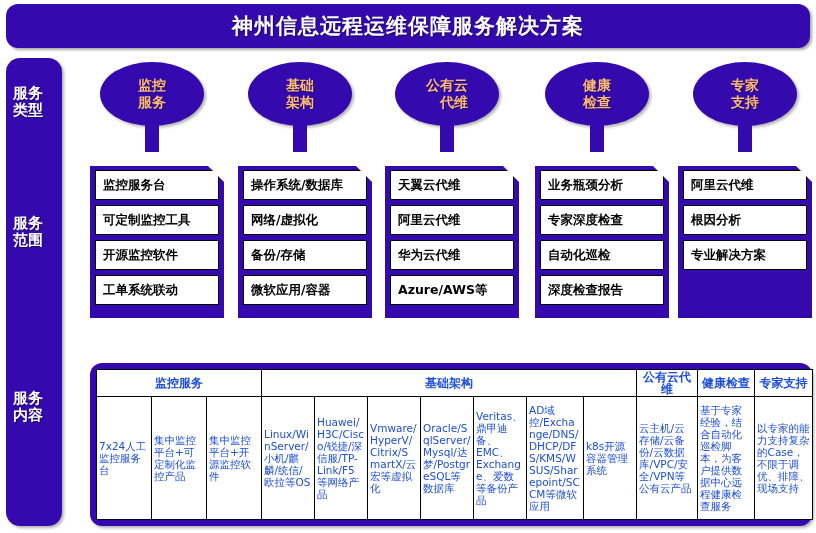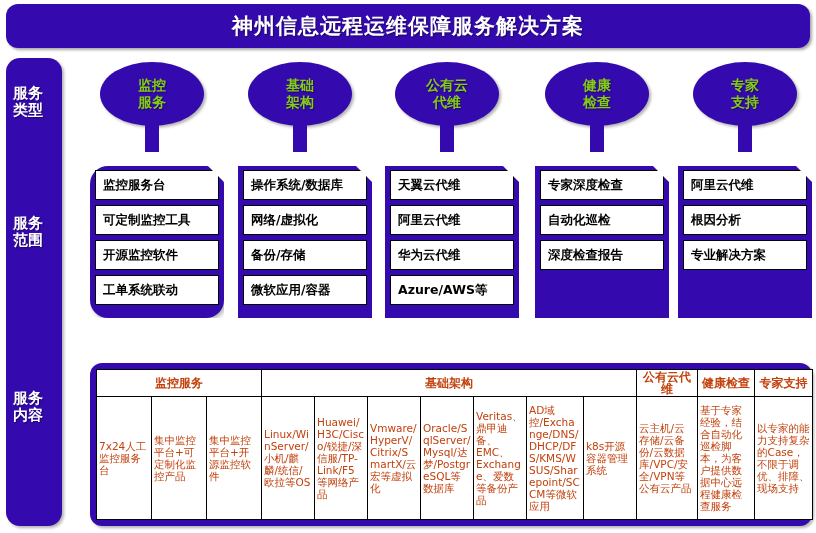--- a/index.html
+++ b/index.html
@@ -41,22 +41,22 @@
 
   
   .ell-row{position:absolute;left:90px;top:62px;width:722px;height:78px;}
   .ellipse{
     position:absolute;top:0;width:104px;height:64px;
     background:#3409ad;border-radius:50%;
     display:flex;align-items:center;justify-content:center;
     box-shadow:2px 2px 3px rgba(0,0,0,.3);
   }
   .ellipse .etxt{
-    color:#84cc16;font-size:14px;font-weight:bold;line-height:17px;
-    text-align:center;text-shadow:1px 1px 1px rgba(0,0,0,.4);
+    color:#fdba74;font-size:14px;font-weight:bold;line-height:17px;
+    text-align:right;text-shadow:1px 1px 1px rgba(0,0,0,.4);
   }
   .stem{
     position:absolute;width:14px;height:30px;background:#3409ad;top:60px;
   }
 
   
   .scope-row{position:absolute;left:90px;top:166px;width:722px;height:156px;}
   .scope{
     position:absolute;top:0;width:134px;height:152px;
     background:#3409ad;
@@ -80,21 +80,21 @@
     box-shadow:2px 2px 3px rgba(0,0,0,.3);
     padding:6px;box-sizing:border-box;
   }
   table.grid{
     width:100%;height:100%;
     border-collapse:collapse;background:#ffffff;
     table-layout:fixed;
   }
   table.grid th,table.grid td{
     border:1px solid #000000;
-    font-size:10.5px;color:#c2410c;
+    font-size:10.5px;color:#1d4ed8;
     padding:1px 2px;
     vertical-align:middle;
     line-height:12px;
     word-break:break-word;
     overflow:hidden;
   }
   table.grid th{
     height:17px;font-weight:bold;text-align:center;font-size:12px;
   }
   table.grid td{vertical-align:middle;text-align:left;}
@@ -158,39 +158,40 @@
     <div class="ellipse" style="left:603px;">
       <div class="etxt">
         <div>专家</div>
         <div>支持</div>
       </div>
     </div>
     <div class="stem" style="left:648px;"></div>
   </div>
 
   <div class="scope-row">
-    <div class="scope" style="left:0px;border-radius:18px;">
+    <div class="scope" style="left:0px;">
       <div class="scope-item">监控服务台</div>
       <div class="scope-item">可定制监控工具</div>
       <div class="scope-item">开源监控软件</div>
       <div class="scope-item">工单系统联动</div>
     </div>
     <div class="scope" style="left:148px;">
       <div class="scope-item">操作系统/数据库</div>
       <div class="scope-item">网络/虚拟化</div>
       <div class="scope-item">备份/存储</div>
       <div class="scope-item">微软应用/容器</div>
     </div>
     <div class="scope" style="left:295px;">
       <div class="scope-item">天翼云代维</div>
       <div class="scope-item">阿里云代维</div>
       <div class="scope-item">华为云代维</div>
       <div class="scope-item">Azure/AWS等</div>
     </div>
     <div class="scope" style="left:445px;">
+      <div class="scope-item">业务瓶颈分析</div>
       <div class="scope-item">专家深度检查</div>
       <div class="scope-item">自动化巡检</div>
       <div class="scope-item">深度检查报告</div>
     </div>
     <div class="scope" style="left:588px;">
       <div class="scope-item">阿里云代维</div>
       <div class="scope-item">根因分析</div>
       <div class="scope-item">专业解决方案</div>
     </div>
   </div>

